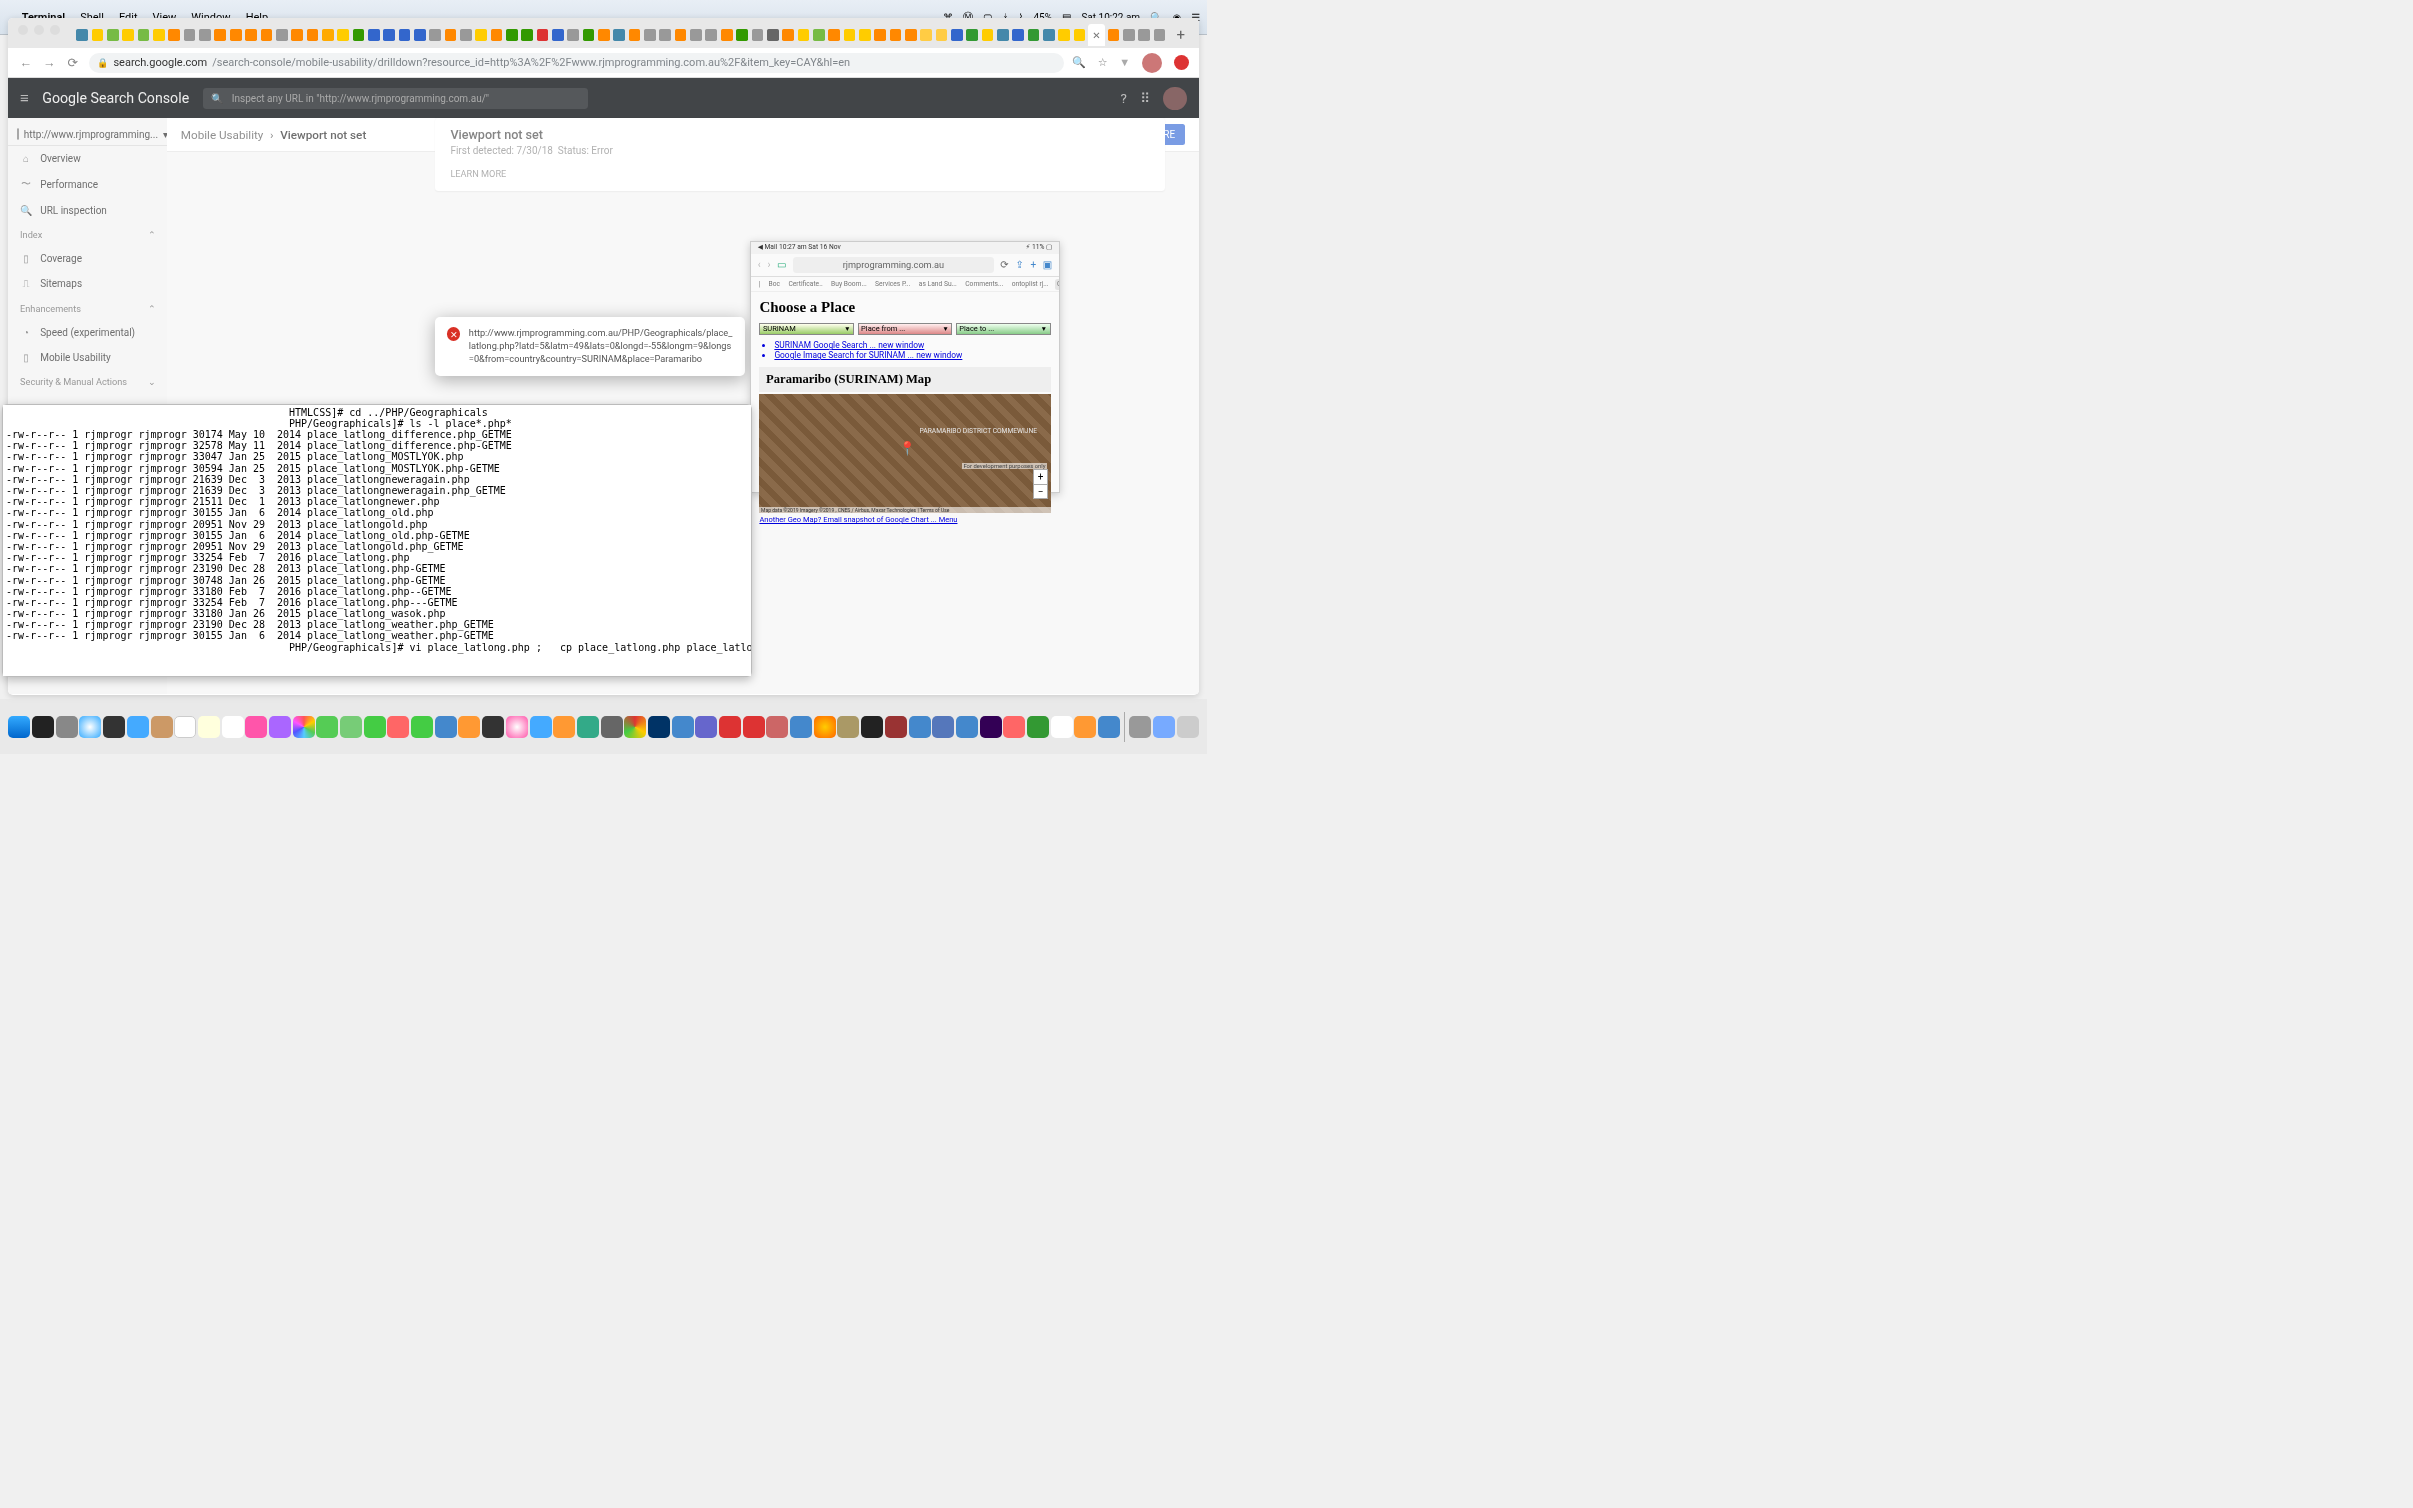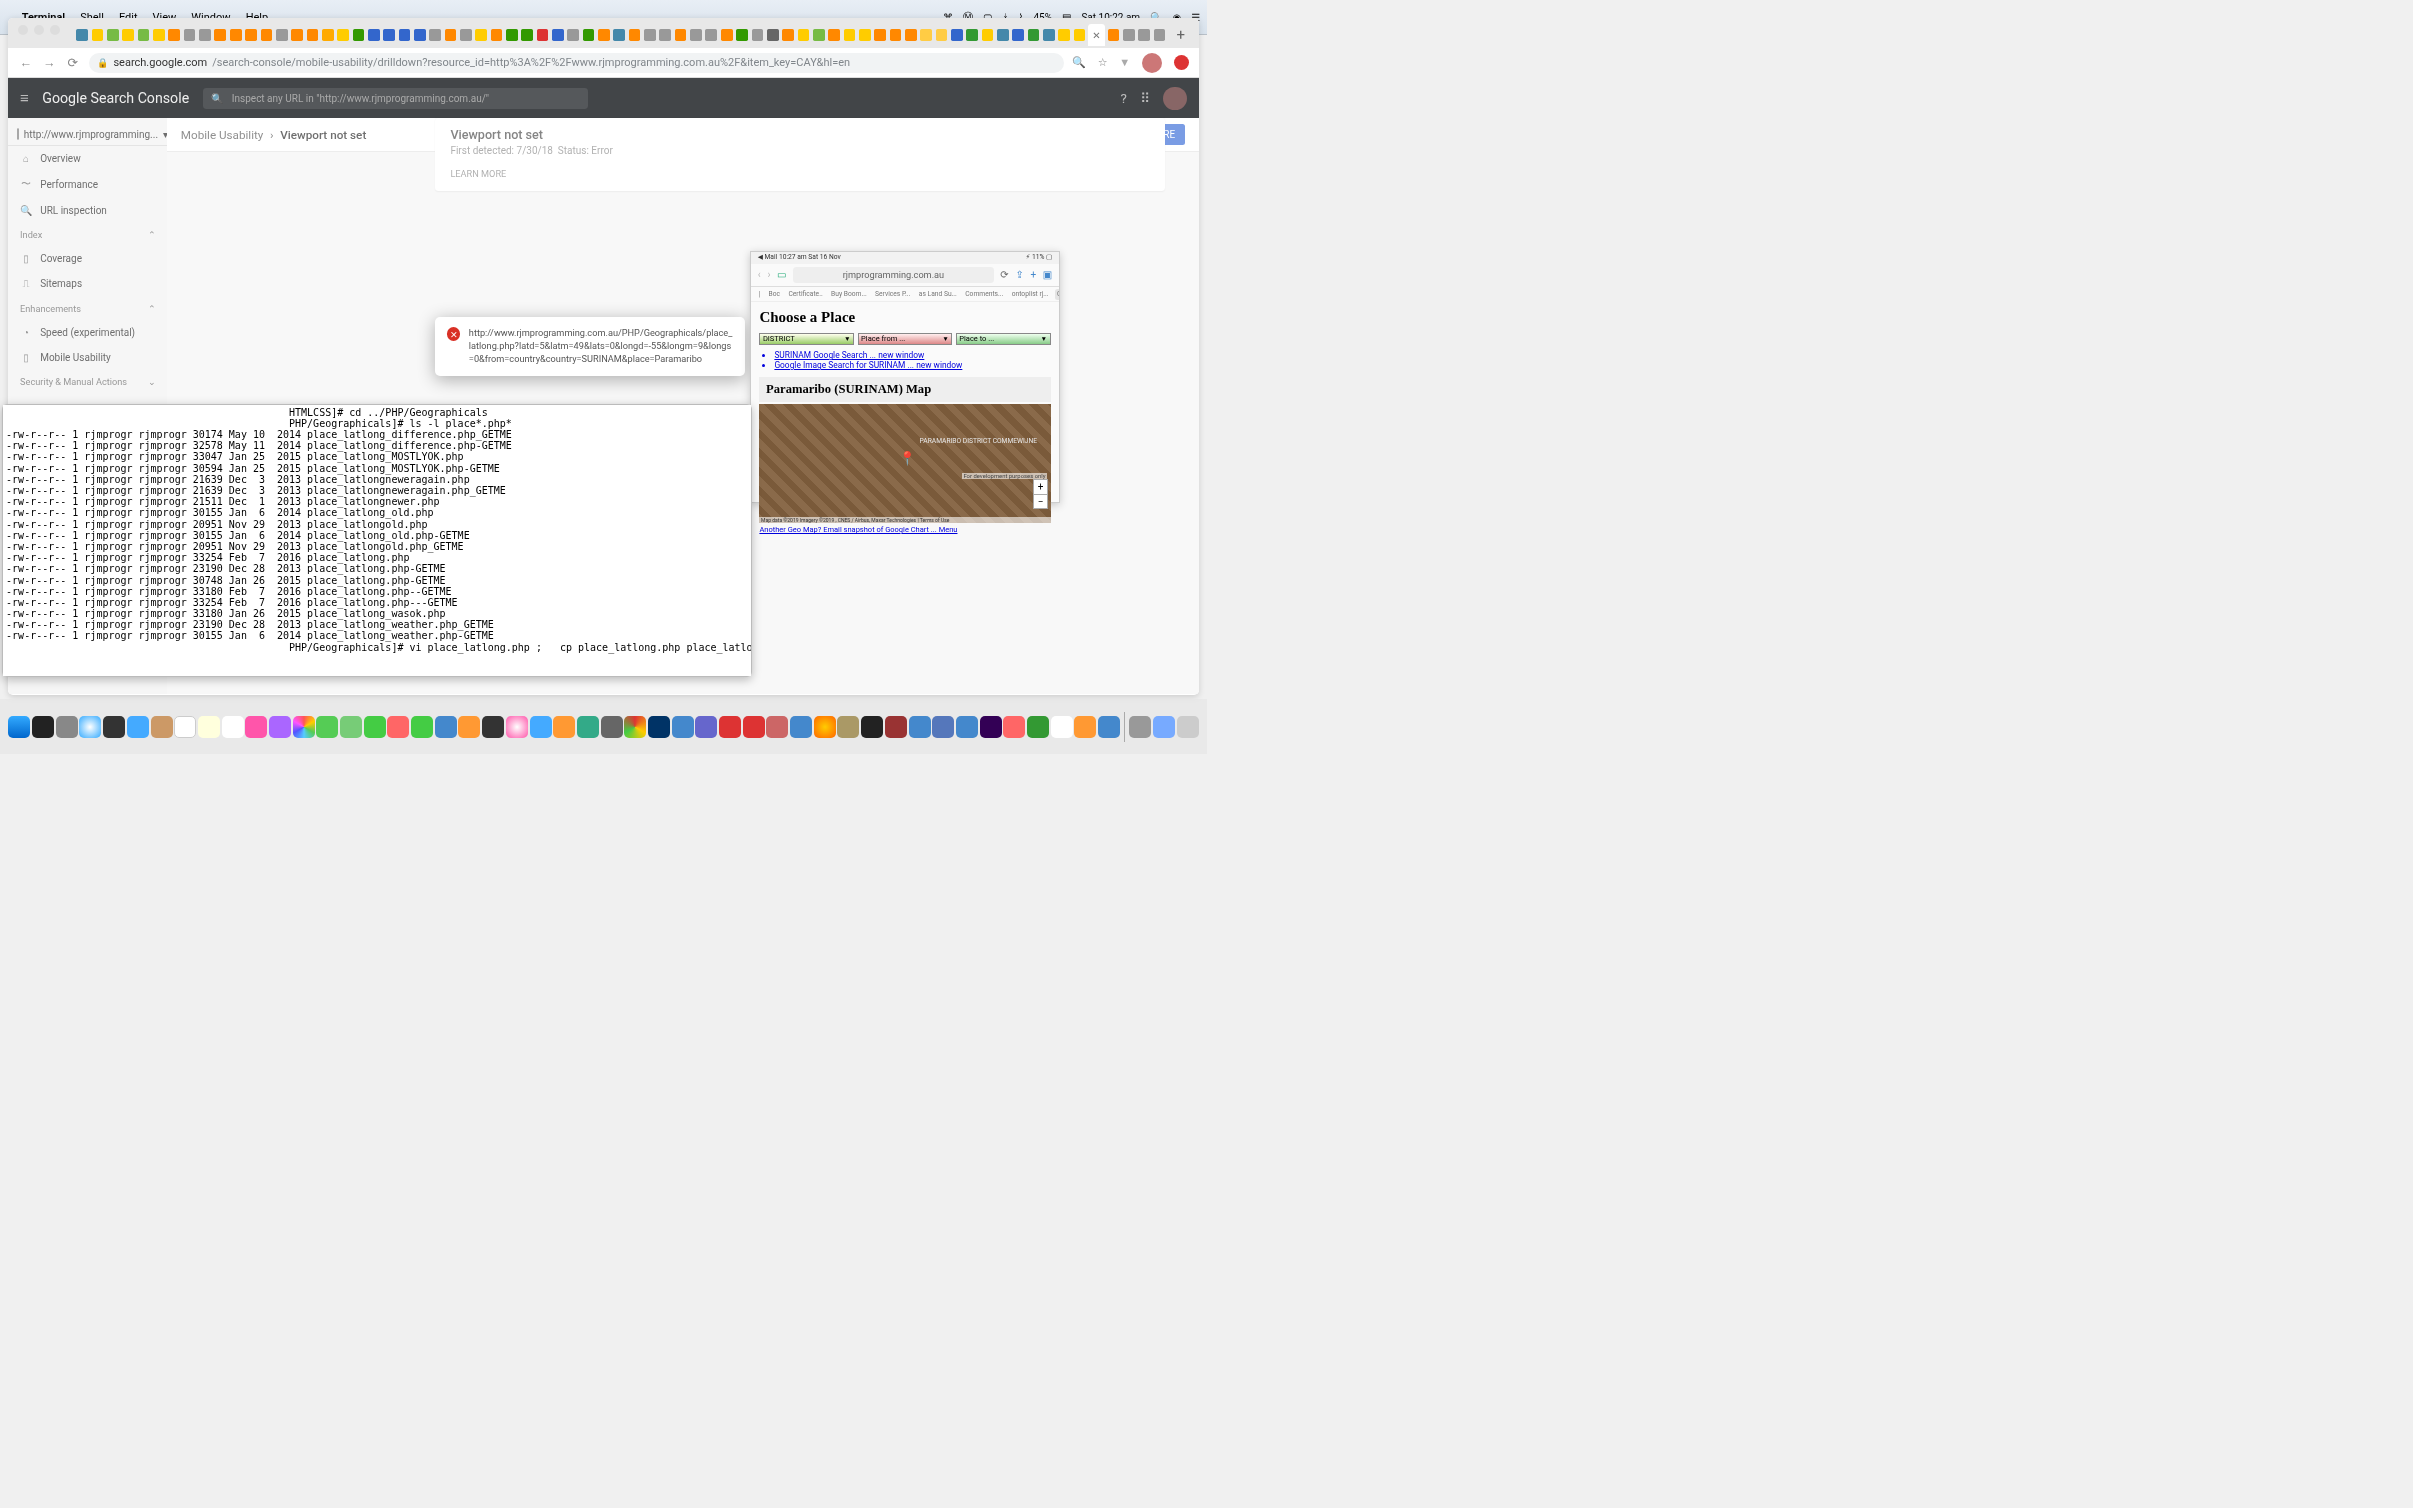--- a/index.html
+++ b/index.html
@@ -72,21 +72,21 @@
 
 .terminal { position:absolute; left:1.7px; top:404px; width:750px; height:273px; background:#fff; border:0.8px solid #bbb; border-radius:5px; box-shadow:0 2.5px 10px rgba(0,0,0,.25); display:flex; flex-direction:column; z-index:50;}
 .term-title { height:20px; display:flex; align-items:center; justify-content:center; font-size:10px; color:#555; background:linear-gradient(#f7f7f7,#ebebeb); border-bottom:0.8px solid #ccc; border-radius:5px 5px 0 0; position:relative;}
 .term-traffic{position:absolute; left:6.7px; top:4.2px; display:flex; gap:5.9px;}
 .tt{width:10px;height:10px;border-radius:50%;}
 .tt.r{background:#ff5f57;} .tt.y{background:#febc2e;} .tt.g{background:#28c840;}
 .term-title .folder{width:11.7px;height:9.2px;background:#7aaee0;border-radius:1.7px;display:inline-block;margin-right:5px;}
 .term-body{ flex:1; background:#fff; font-family: Menlo, Monaco, monospace; font-size:10px; line-height:1.12; padding:1.7px 3.4px; white-space:pre; overflow:hidden; color:#000;}
 
 
-.ipad { position:absolute; left:750px; top:251px; width:310px; height:252px; background:#fafafa; border:0.8px solid #ccc; z-index:45; box-shadow:0 1.7px 8.4px rgba(0,0,0,.2);}
+.ipad { position:absolute; left:750px; top:241px; width:310px; height:252px; background:#fafafa; border:0.8px solid #ccc; z-index:45; box-shadow:0 1.7px 8.4px rgba(0,0,0,.2);}
 .ipad-status{ height:11.7px; font-size:6.7px; display:flex; justify-content:space-between; padding:0.8px 6.7px; color:#333; background:#f2f2f2;}
 .ipad-nav{ height:23.5px; display:flex; align-items:center; gap:6.7px; padding:0 6.7px; font-size:10px; color:#666; border-bottom:0.8px solid #ddd;}
 .ipad-url{ flex:1; text-align:center; background:#eee; border-radius:3.4px; padding:2.5px; font-size:9.2px; color:#666;}
 .ipad-tabs{ height:15px; display:flex; gap:3.4px; padding:1.7px 5px; font-size:6.7px; color:#777; border-bottom:0.8px solid #eee; overflow:hidden;}
 .ipad-tabs span{padding:0.8px 2.5px; white-space:nowrap;}
 .ipad-tabs .active{background:#e4e4e4; border-radius:2.5px;}
 .ipad-page{ padding:6.7px 8.4px; font-size:10px;}
 .ipad-page h2{font-family: Georgia, serif; font-size:15px; font-weight:700; margin-bottom:6.7px;}
 .sel-row{display:flex; gap:3.4px; margin-bottom:5px;}
 .sel{ font-size:7.5px; border:0.8px solid #888; padding:0.8px 2.5px; display:flex; align-items:center; flex:1; position:relative;}
@@ -496,21 +496,21 @@
     <span>Services P...</span>
     <span>as Land Su...</span>
     <span>Comments...</span>
     <span>ontoplist rj...</span>
     <span class="active">Geogra...</span>
   </div>
   <div class="ipad-page">
     <h2>Choose a Place</h2>
     <div class="sel-row">
       <div class="sel s1">
-          <span>DISTRICT</span>
+          <span>SURINAM</span>
           <span class="arr">▼</span>
         </div>
       <div class="sel s2">
           <span>Place from ...</span>
           <span class="arr">▼</span>
         </div>
       <div class="sel s3">
           <span>Place to ...</span>
           <span class="arr">▼</span>
         </div>

